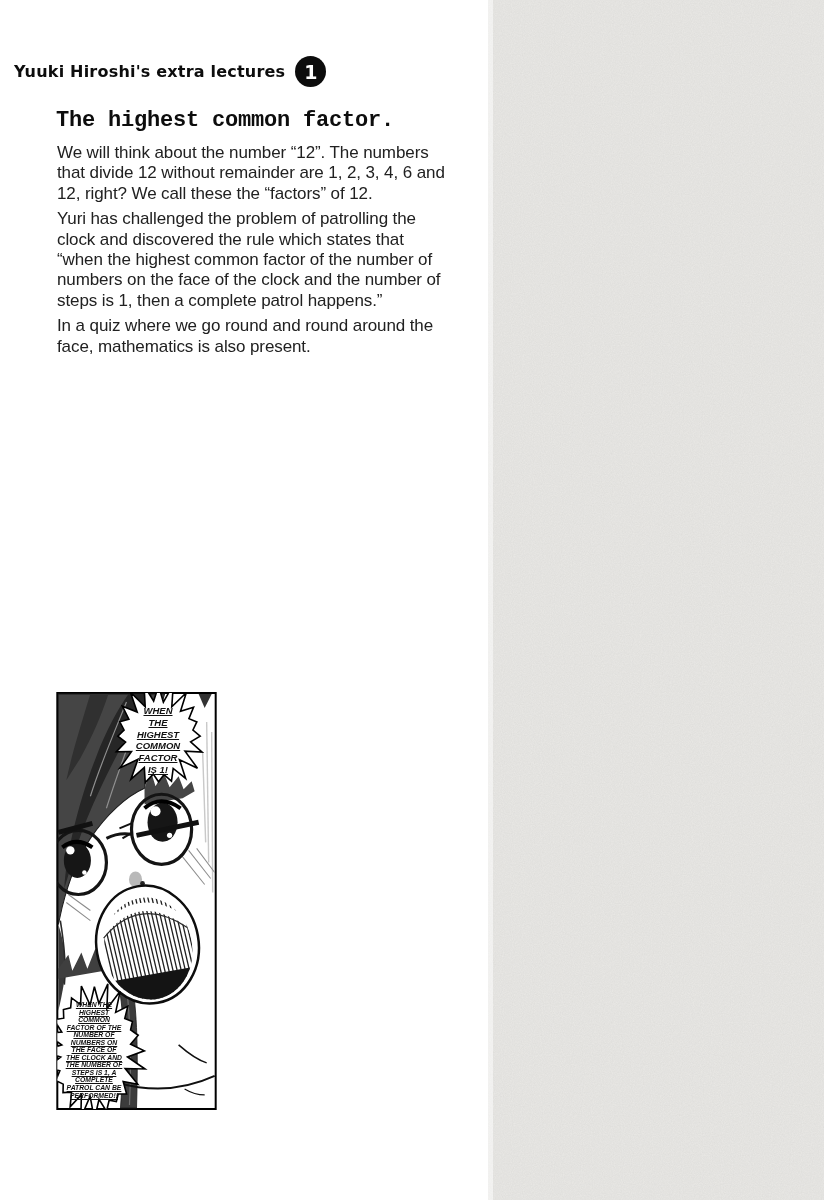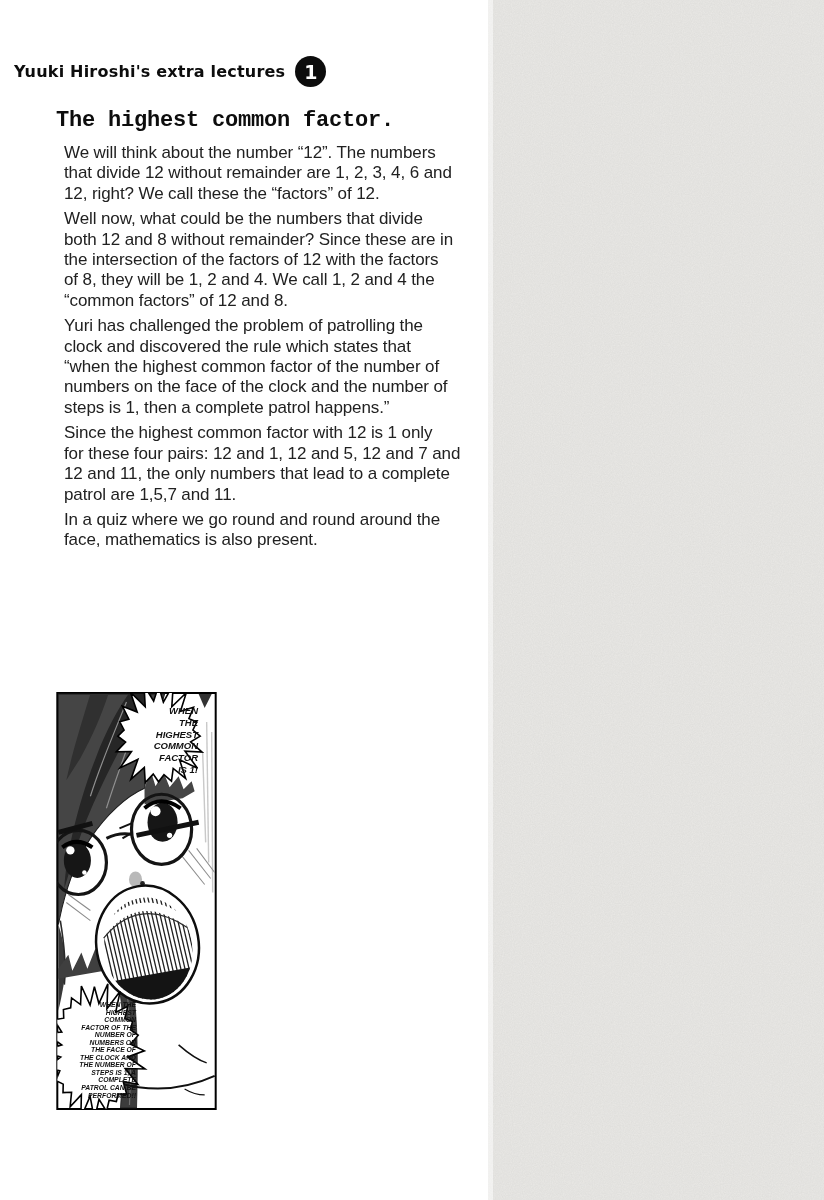--- a/index.html
+++ b/index.html
@@ -22,28 +22,28 @@
     display:flex;align-items:center;justify-content:center;
     font-size:19px;font-weight:bold;font-family:"DejaVu Sans",sans-serif;
   }
   .page-title{
     left:56px;top:108px;font-family:Liberation Mono, monospace;font-weight:bold;
     font-size:22px;letter-spacing:-.2px;color:#0d0d0d;
   }
   
   .lecture{
     left:57px;top:143px;width:434px;color:#212121;
-    font-size:17px;line-height:20.4px;letter-spacing:-.1px;margin-left:7px;
+    font-size:17px;line-height:20.4px;letter-spacing:-.1px;
   }
   .lecture p{margin:0 0 5px 0;white-space:pre-line;}
   
   .panel-svg{left:56px;top:692px;width:161px;height:418px;}
   .bubble-text{
-    text-align:right;color:#101010;font-family:"Liberation Sans",sans-serif;
-    font-weight:bold;font-style:italic;white-space:pre-line;z-index:5;
+    text-align:center;color:#101010;font-family:"Liberation Sans",sans-serif;
+    font-weight:bold;font-style:italic;white-space:pre-line;z-index:5;text-decoration:underline;
   }
   .bubble-top{left:118px;top:705px;width:80px;font-size:9.5px;line-height:11.8px;}
   .bubble-bottom{left:52px;top:1001px;width:84px;font-size:6.8px;line-height:7.55px;}
 </style>
 </head>
 <body>
 
 <svg class="abs" style="left:488px;top:0;width:336px;height:1200px" viewBox="0 0 336 1200" preserveAspectRatio="none">
   <filter id="grain" x="-5%" y="-5%" width="110%" height="110%">
     <feTurbulence type="fractalNoise" baseFrequency="0.9" numOctaves="2" stitchTiles="stitch"></feTurbulence>
@@ -60,34 +60,25 @@
     <span>1</span>
   </span>
 </div>
 
 <div class="abs page-title">The highest common factor.</div>
 
 <div class="abs lecture">
   <p>We will think about the number “12”. The numbers
 that divide 12 without remainder are 1, 2, 3, 4, 6 and
 12, right? We call these the “factors” of 12.</p>
-  <p>Well now, what could be the numbers that divide
-both 12 and 8 without remainder? Since these are in
-the intersection of the factors of 12 with the factors
-of 8, they will be 1, 2 and 4. We call 1, 2 and 4 the
-“common factors” of 12 and 8.</p>
   <p>Yuri has challenged the problem of patrolling the
 clock and discovered the rule which states that
 “when the highest common factor of the number of
 numbers on the face of the clock and the number of
 steps is 1, then a complete patrol happens.”</p>
-  <p>Since the highest common factor with 12 is 1 only
-for these four pairs: 12 and 1, 12 and 5, 12 and 7 and
-12 and 11, the only numbers that lead to a complete
-patrol are 1,5,7 and 11.</p>
   <p>In a quiz where we go round and round around the
 face, mathematics is also present.</p>
 </div>
 
 <svg class="abs panel-svg" viewBox="0 0 160 417">
   <defs>
     <clipPath id="mouthClip">
         <ellipse cx="0" cy="4" rx="44" ry="51"></ellipse>
       </clipPath>
     <clipPath id="panelClip">

